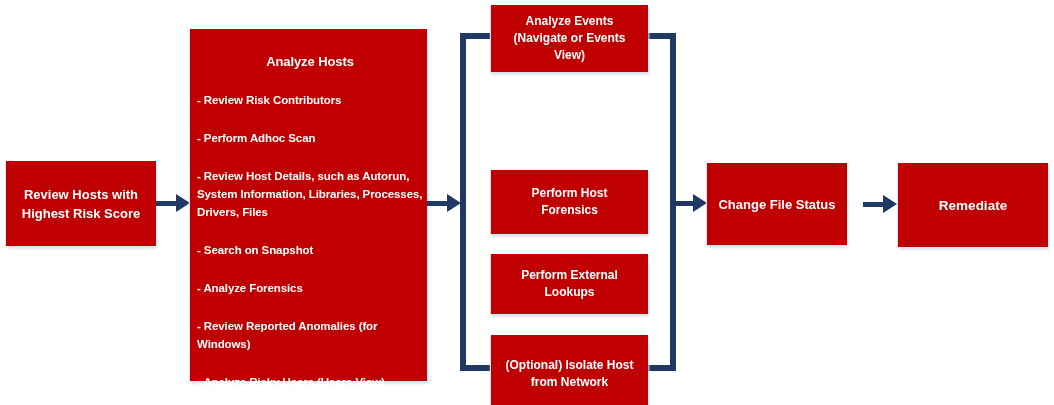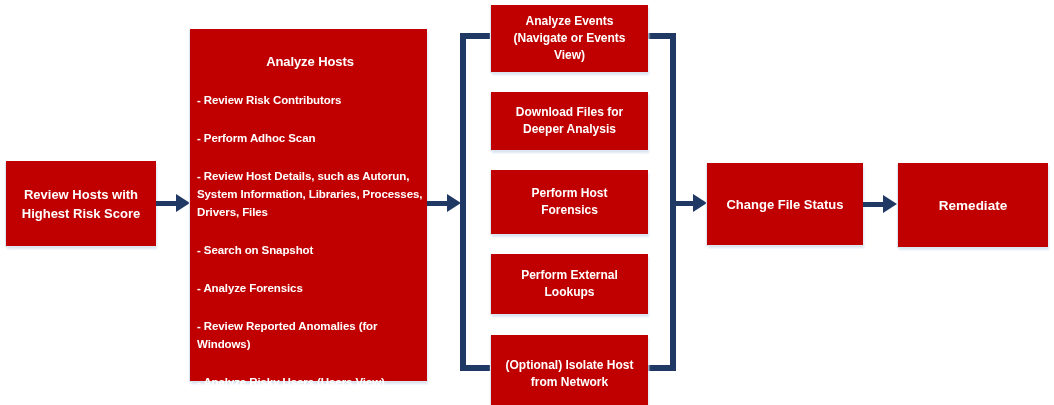--- a/index.html
+++ b/index.html
@@ -31,21 +31,21 @@
   .box-analyze{left:190px;top:29px;width:237px;height:352px;box-sizing:border-box;padding:8px 4px 0 7px;font-size:11.5px;letter-spacing:-0.1px;}
   .analyze-title{text-align:center;font-size:13px;margin:16px 0 20px 0;line-height:18px;}
   .box-analyze p{margin:0 0 20px 0;line-height:18px;}
   .box-analyze p:last-child{margin-bottom:12px;}
   .mid-box{left:491px;width:157px;font-size:12px;line-height:17px;padding:0 12px;box-sizing:border-box;}
   .mid-0{top:5px;height:67px;}
   .mid-1{top:92px;height:58px;}
   .mid-2{top:170px;height:64px;}
   .mid-3{top:254px;height:60px;}
   .mid-4{top:335px;height:78px;}
-  .box-cfs{left:707px;top:163px;width:156px;height:82px;font-size:13px;}
+  .box-cfs{left:707px;top:163px;width:140px;height:82px;font-size:13px;}
   .box-remediate{left:898px;top:163px;width:150px;height:84px;font-size:13.5px;}
 
   .line{position:absolute;background:var(--connector);}
   .shaft{height:5px;}
   .vline{width:6px;}
   .hline{height:6px;}
   .arrow-head{
     position:absolute;width:0;height:0;
     border-top:9px solid transparent;
     border-bottom:9px solid transparent;
@@ -81,23 +81,20 @@
   <div class="line vline" style="left:460px;top:33px;height:338px;"></div>
   <div class="line hline" style="left:460px;top:33px;width:33px;"></div>
   <div class="line hline" style="left:460px;top:365px;width:33px;"></div>
   <div class="line vline" style="left:670px;top:33px;height:338px;"></div>
   <div class="line hline" style="left:648px;top:33px;width:28px;"></div>
   <div class="line hline" style="left:648px;top:365px;width:28px;"></div>
 
   <div class="node center-box mid-box mid-0">
     <span>Analyze Events (Navigate or Events View)</span>
   </div>
-  <div class="node center-box mid-box mid-1">
-    <span>Download Files for Deeper Analysis</span>
-  </div>
   <div class="node center-box mid-box mid-2">
     <span>Perform Host Forensics</span>
   </div>
   <div class="node center-box mid-box mid-3">
     <span>Perform External Lookups</span>
   </div>
   <div class="node center-box mid-box mid-4">
     <span>(Optional) Isolate Host from Network</span>
   </div>
 

